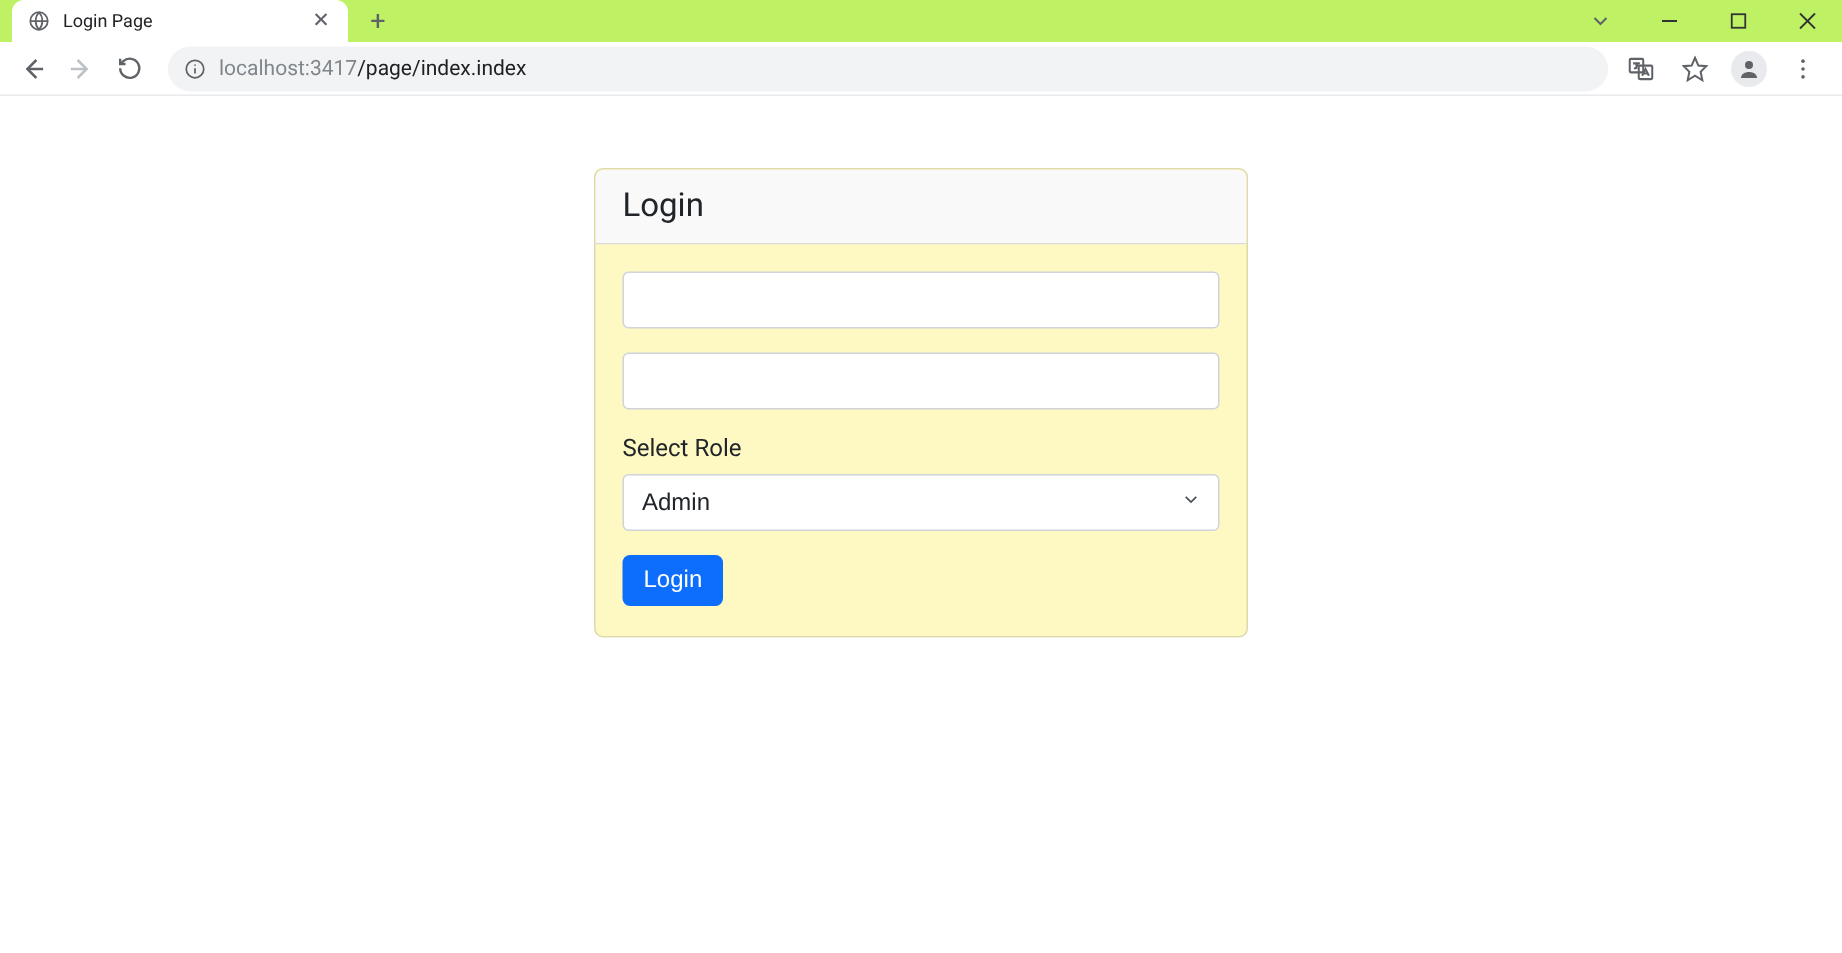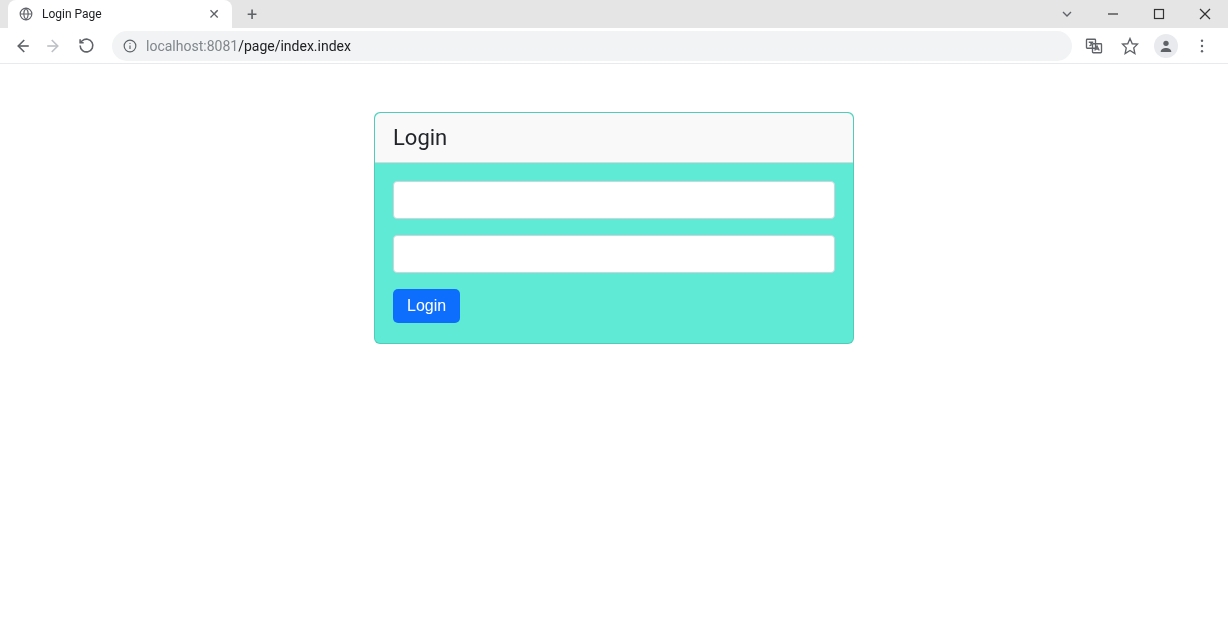--- a/index.html
+++ b/index.html
@@ -11,21 +11,21 @@
       font-family: -apple-system, BlinkMacSystemFont, "Segoe UI", Roboto, "Helvetica Neue", Arial, sans-serif;
       font-size: 14px;
       background: #fff;
       width: 1228px;
       height: 635px;
       overflow: hidden;
     }
 
     
     .browser-chrome {
-      background: #e5e5e5;
+      background: #bef264;
       height: 64px;
       width: 100%;
       position: relative;
     }
 
     
     .tab-strip {
       height: 28px;
       display: flex;
       align-items: flex-end;
@@ -193,24 +193,24 @@
 
     
     .page {
       width: 100%;
       padding-top: 48px;
       display: flex;
       justify-content: center;
     }
 
     .card {
-      width: 480px;
+      width: 436px;
       border: 1px solid rgba(0,0,0,.125);
       border-radius: 6px;
-      background: #5eead4;
+      background: #fef9c3;
     }
     .card-header {
       padding: 12px 18px;
       background: #f9f9fa;
       border-bottom: 1px solid rgba(0,0,0,.125);
       border-radius: 6px 6px 0 0;
       font-size: 22px;
       color: #212529;
     }
     .card-body {
@@ -339,21 +339,21 @@
 
     <div class="omnibox">
       <span class="omnibox-info">
         <svg viewBox="0 0 24 24" fill="none" stroke="#5f6368" stroke-width="2">
           <circle cx="12" cy="12" r="10"></circle>
           <line x1="12" y1="11" x2="12" y2="17"></line>
           <circle cx="12" cy="7.5" r="1" fill="#5f6368" stroke="none"></circle>
         </svg>
       </span>
       <span class="omnibox-url">
-        <span class="dim">localhost:</span><span class="dim">8081</span><span>/page/index.index</span>
+        <span class="dim">localhost:</span><span class="dim">3417</span><span>/page/index.index</span>
       </span>
     </div>
 
     <div class="toolbar-right">
       <div class="toolbar-icon">
         <svg viewBox="0 0 24 24" fill="none" stroke="currentColor" stroke-width="1.8">
           <rect x="2" y="3" width="12" height="12" rx="1"></rect>
           <rect x="10" y="9" width="12" height="12" rx="1"></rect>
           <path d="M5 7h6M8 7v5M6 12c1.5-1 3-2 3-5"></path>
           <path d="M13 18l3-6 3 6M14 16h4"></path>
@@ -389,18 +389,31 @@
     <div class="card-body">
 
       <div class="form-group">
         <input type="text" class="form-control" value="" style="">
       </div>
 
       <div class="form-group">
         <input type="password" class="form-control" value="" style="">
       </div>
 
+      <div class="form-group">
+        <label class="form-label">Select Role</label>
+        <div class="select-wrap">
+          <select class="form-select">
+            <option selected="">Admin</option>
+          </select>
+          <span class="select-caret">
+            <svg viewBox="0 0 24 24" fill="none" stroke="currentColor" stroke-width="2">
+                <polyline points="6 9 12 15 18 9"></polyline>
+              </svg>
+          </span>
+        </div>
+      </div>
 
       <button class="btn-primary">Login</button>
 
     </div>
   </div>
 </div>
 
 </body></html>

